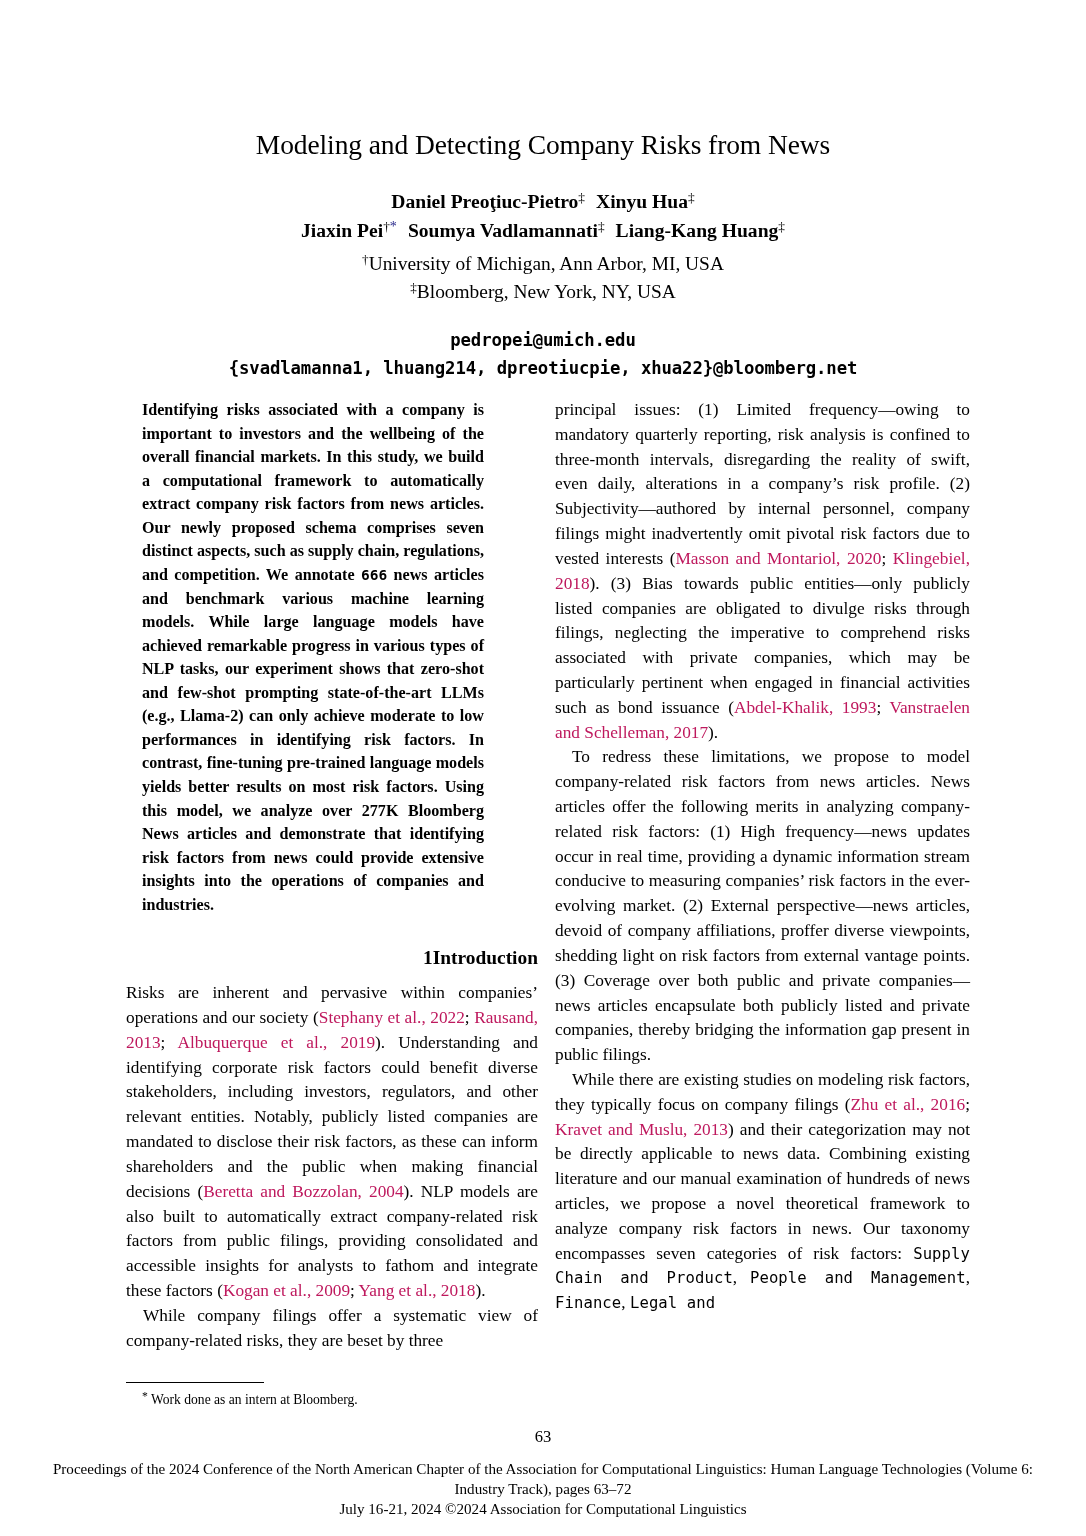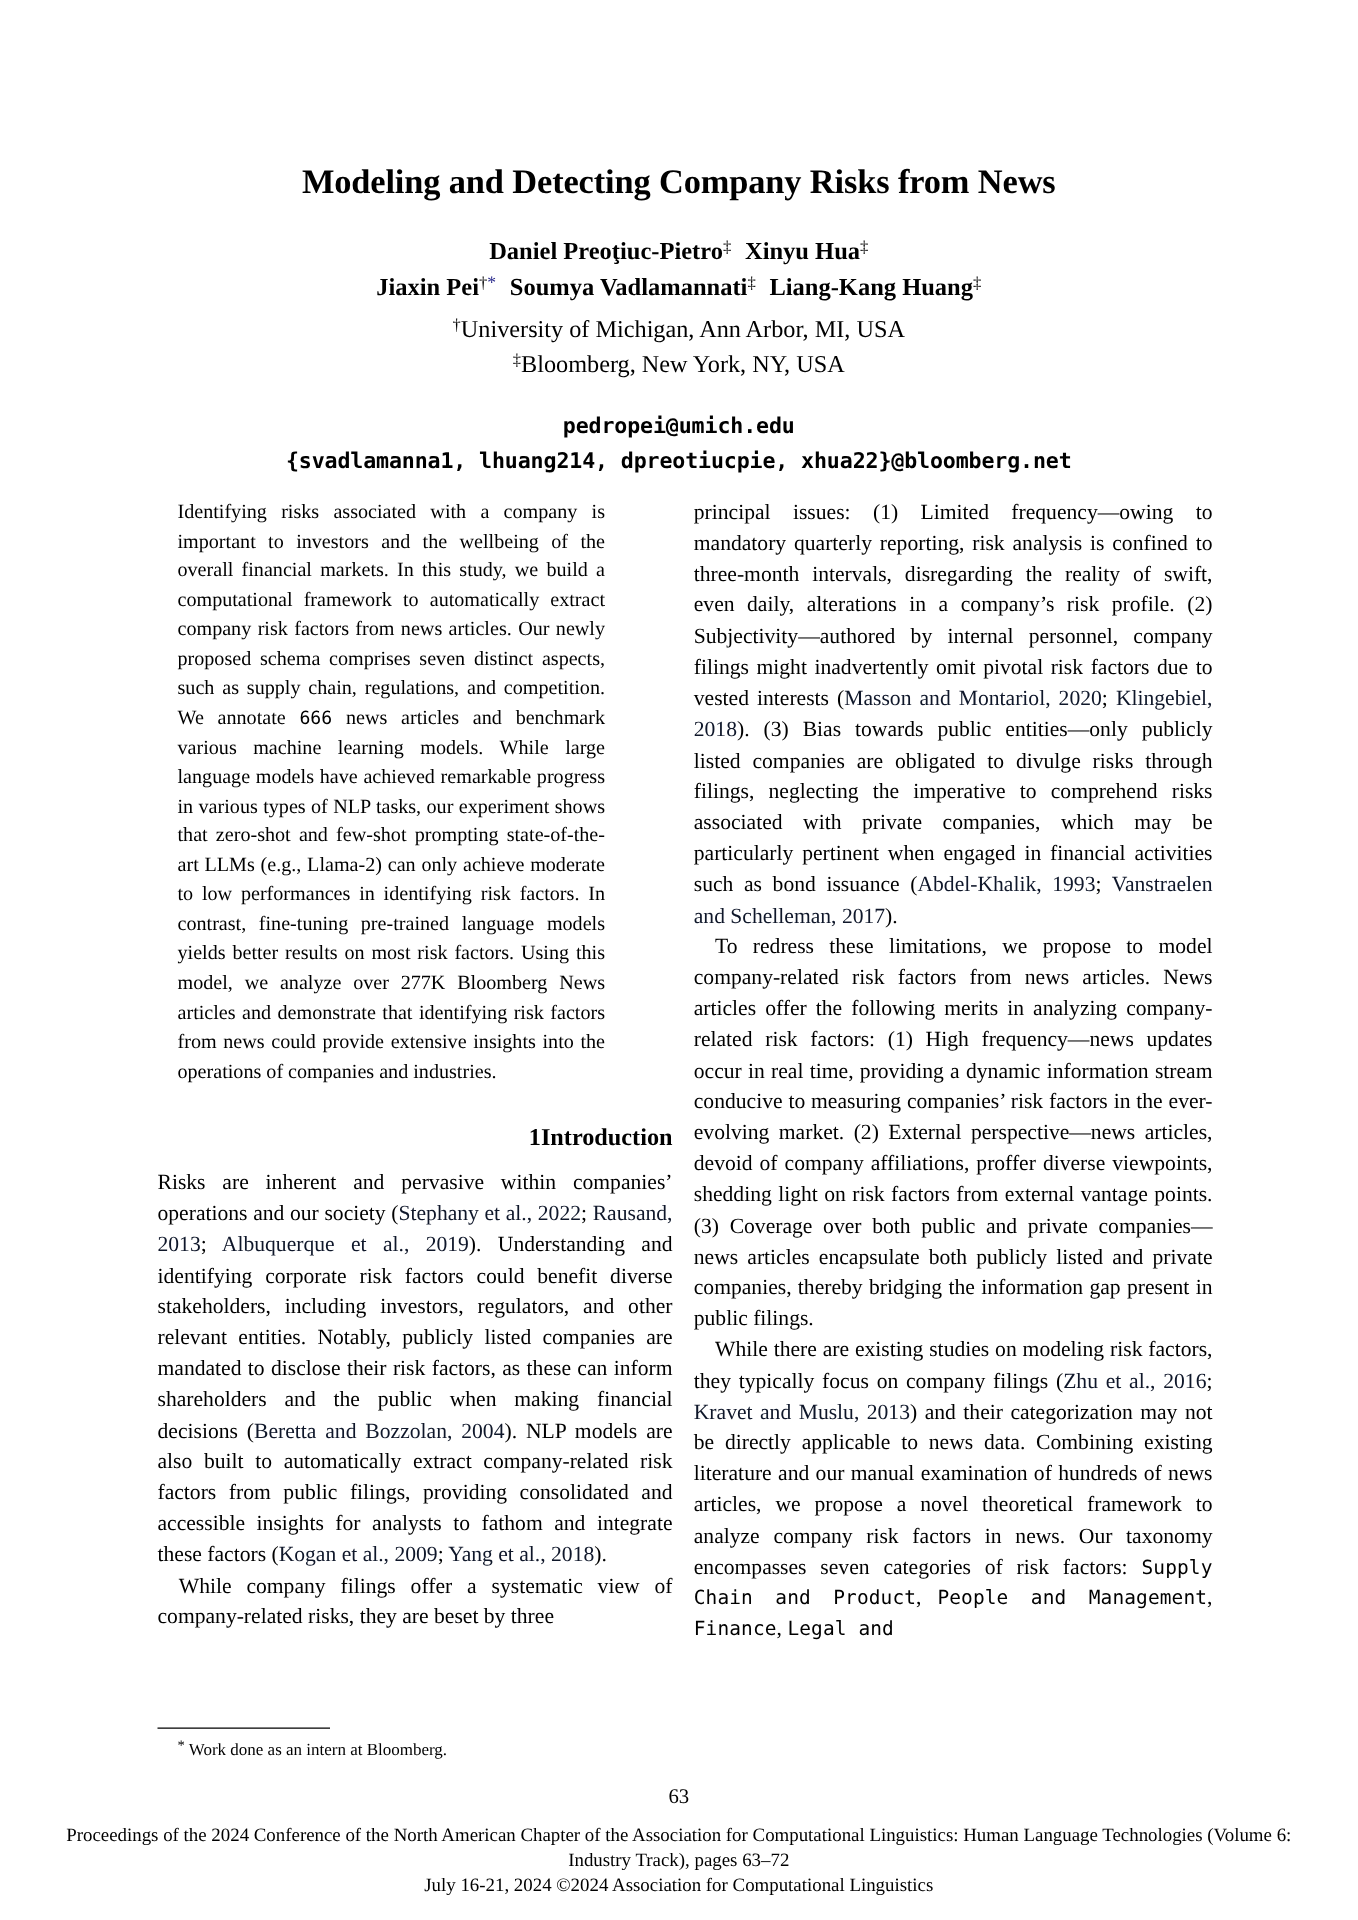--- a/index.html
+++ b/index.html
@@ -20,21 +20,21 @@
   
   .title-block {
     position: absolute;
     left: 113px;
     top: 128px;
     width: 860px;
     text-align: center;
   }
   .paper-title {
     font-size: 27.5px;
-    font-weight: bold;
+    font-weight: normal;
     letter-spacing: -0.1px;
     line-height: 1.25;
     margin: 0;
   }
   .authors {
     margin-top: 26px;
     font-size: 19.6px;
     font-weight: bold;
     line-height: 1.42;
   }
@@ -90,37 +90,38 @@
     text-align: center;
     font-size: 19px;
     font-weight: bold;
     margin: 0 0 12px 0;
   }
   .abstract-body {
     font-size: 16.1px;
     line-height: 1.465;
     text-align: justify;
     margin: 0;
+    font-weight: bold;
   }
 
   .sec-head {
     font-size: 19.4px;
     font-weight: bold;
     margin: 28px 0 9px 0;
     text-align: right;
   }
   .sec-num { display: inline-block; min-width: 26px; }
 
   p.body {
     margin: 0;
     text-indent: 17px;
   }
   p.body.noindent { text-indent: 0; }
 
-  .cite { color: #0f172a; }
+  .cite { color: #be185d; }
   .num-mono {
     font-family: "DejaVu Sans Mono", "Liberation Mono", monospace;
     font-size: 0.90em;
   }
   .tt {
     font-family: "DejaVu Sans Mono", "Liberation Mono", monospace;
     font-size: 0.90em;
     letter-spacing: 0.1px;
   }
 

